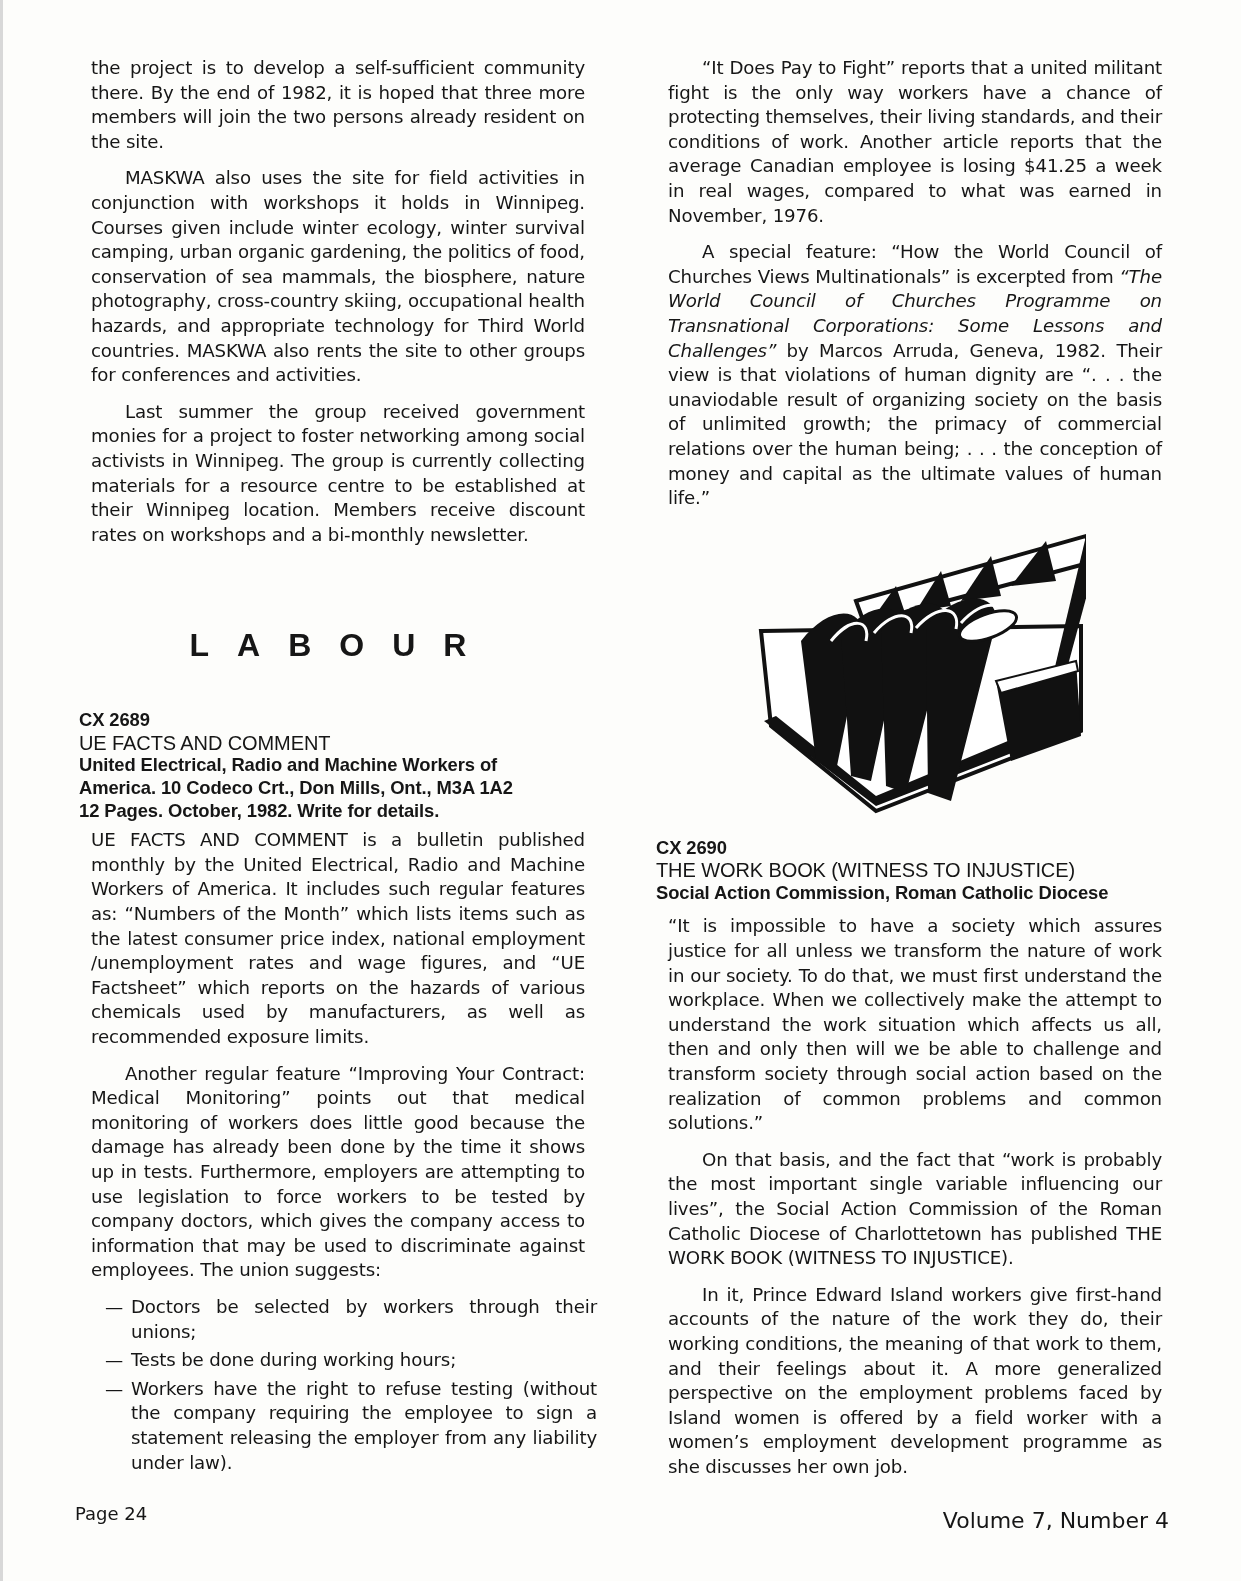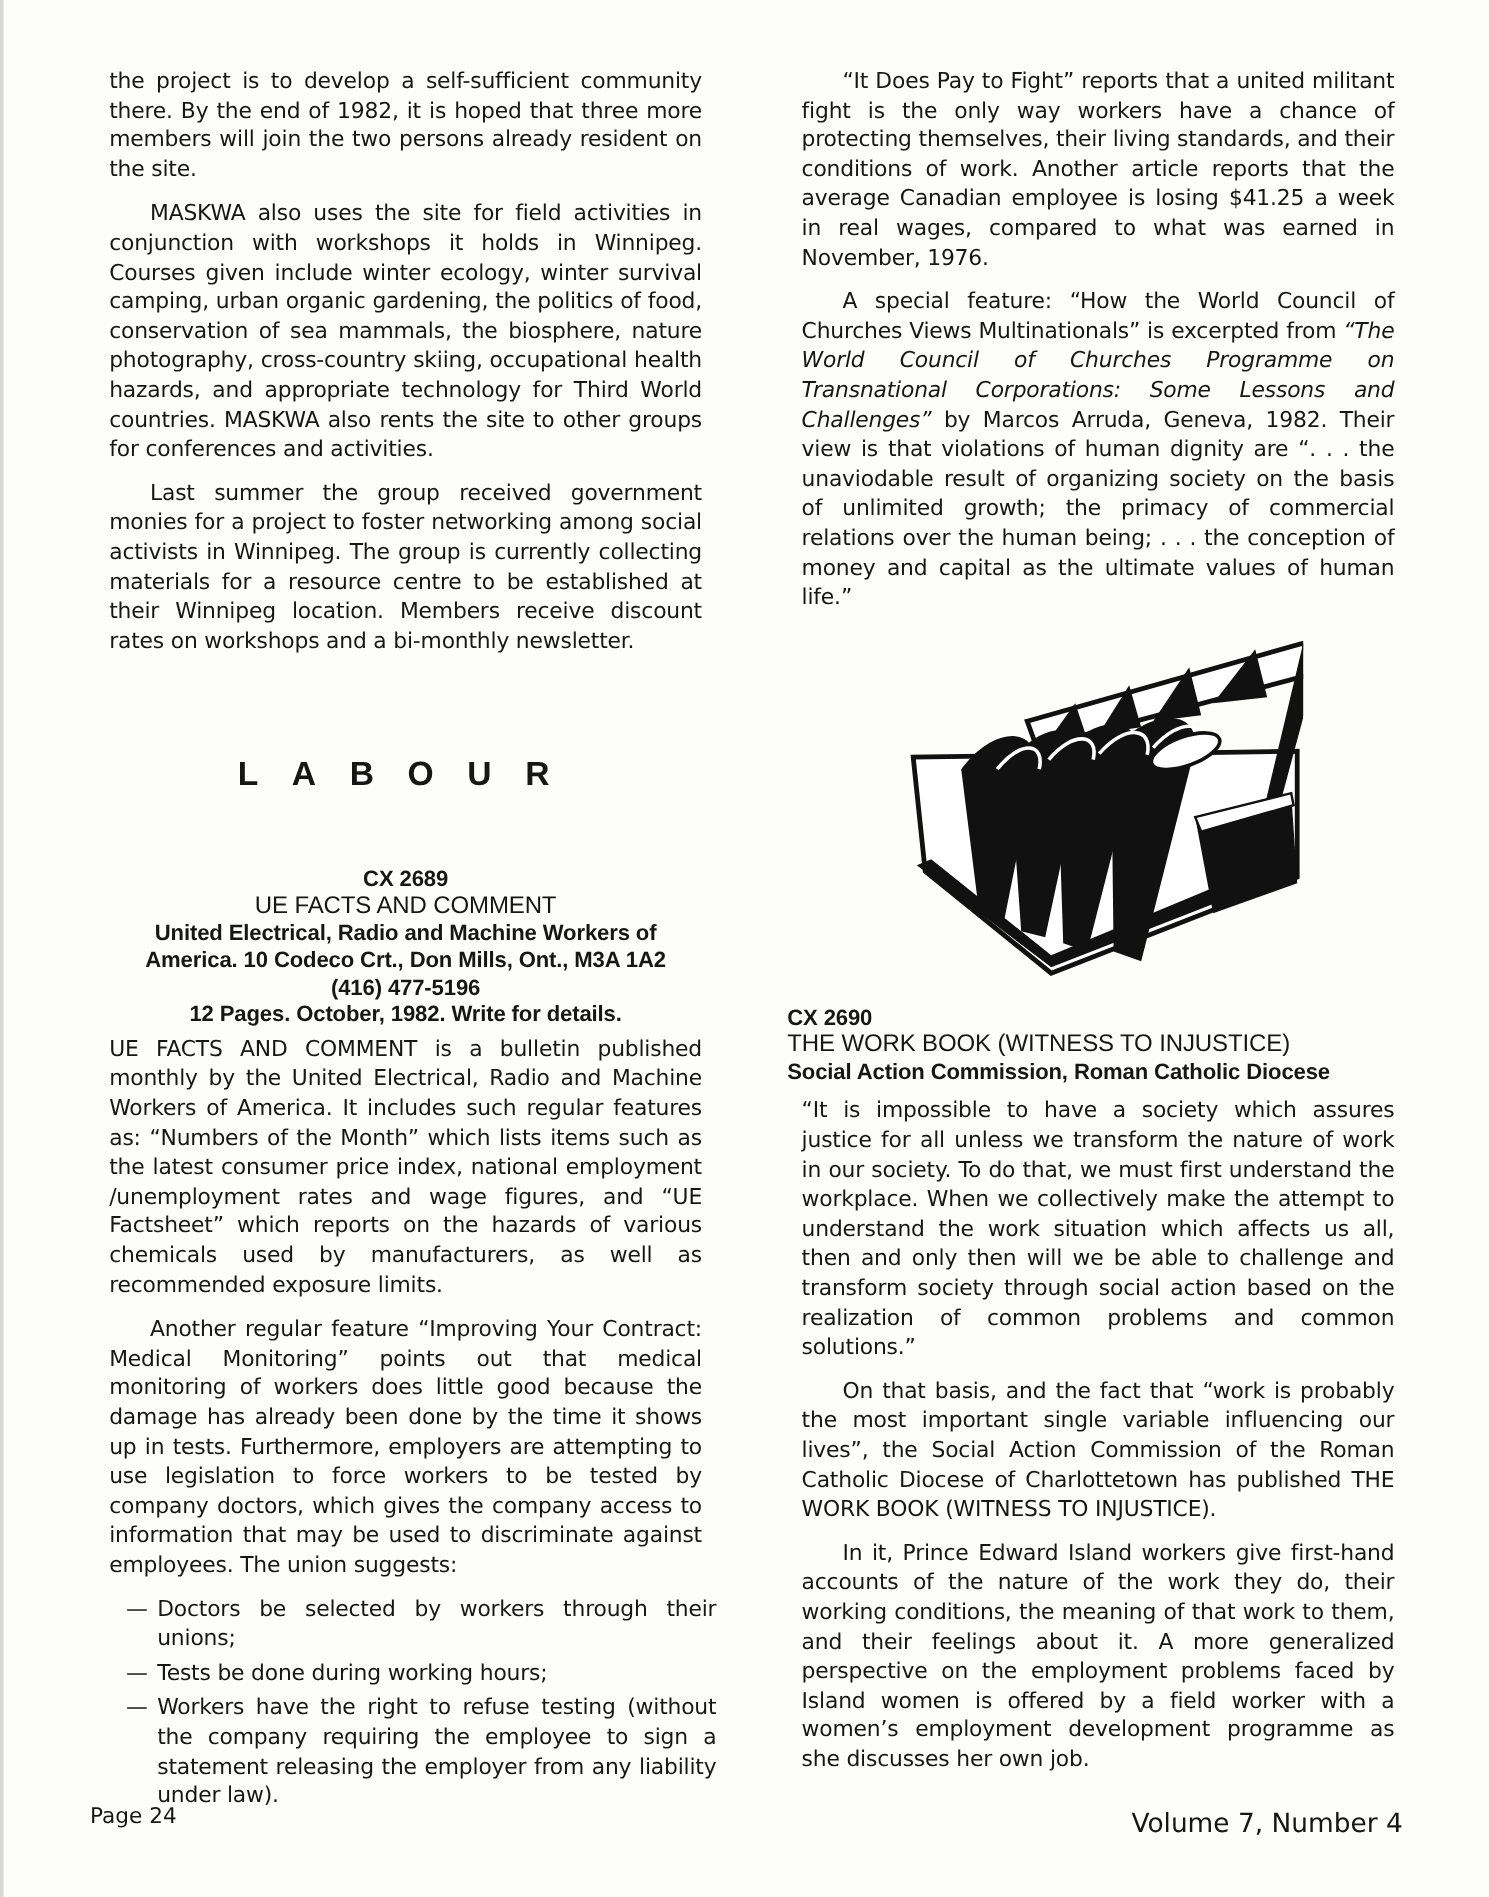--- a/index.html
+++ b/index.html
@@ -11,26 +11,26 @@
   }
   .page-edge { position: absolute; left: 0; top: 0; width: 3px; height: 1581px; background: #d8d8d8; }
   .col { position: absolute; top: 44px; font-size: 18.2px; line-height: 24.6px; text-align: justify; letter-spacing: -0.15px; }
   .col-left { left: 79px; width: 518px; }
   .col-right { left: 656px; width: 518px; }
   p { margin: 12px; }
   .indent { text-indent: 34px; }
   .ital { font-style: italic; }
   .section-title {
     font-family: "Liberation Sans", sans-serif; font-weight: bold;
-    font-size: 28px; letter-spacing: 28px; text-align: center;
+    font-size: 32px; letter-spacing: 28px; text-align: center;
     margin: 86px 0 0 8px; height: 54px;
   }
   .entry-head { font-family: "Liberation Sans", sans-serif; font-weight: bold; font-size: 18.4px; line-height: 22.6px; text-align: left; letter-spacing: -0.1px; }
   .entry-head .title { font-weight: normal; font-family: Liberation Sans, sans-serif; font-size: 20px; }
-  .entry-head-left { margin-top: 34px; text-align: center; }
+  .entry-head-left { margin-top: 22px; }
   .bulletin { margin-top: 6px; }
   ul.suggest { list-style: none; margin: 8px 0 0 0; padding: 0; }
   ul.suggest li { position: relative; padding-left: 52px; margin-bottom: 4px; }
   ul.suggest li .dash { position: absolute; left: 26px; top: 0; }
   .figure { width: 330px; height: 300px; margin: 20px 0 0 100px; }
   .entry-head-right { margin-top: 6px; }
   .quote-para { margin-top: 10px; }
   .footer-left { position: absolute; left: 75px; top: 1503px; font-size: 18px; }
   .footer-right { position: absolute; right: 72px; top: 1508px; font-size: 22px; }
 </style>
@@ -44,21 +44,20 @@
   <p class="indent">MASKWA also uses the site for field activities in conjunction with workshops it holds in Winnipeg. Courses given include winter ecology, winter survival camping, urban organic gardening, the politics of food, conservation of sea mammals, the biosphere, nature photography, cross-country skiing, occupational health hazards, and appropriate technology for Third World countries. MASKWA also rents the site to other groups for conferences and activities.</p>
   <p class="indent">Last summer the group received government monies for a project to foster networking among social activists in Winnipeg. The group is currently collecting materials for a resource centre to be established at their Winnipeg location. Members receive discount rates on workshops and a bi-monthly newsletter.</p>
 
   <div class="section-title">LABOUR</div>
 
   <div class="entry-head entry-head-left">
     <div>CX 2689</div>
     <div class="title">UE FACTS AND COMMENT</div>
     <div>United Electrical, Radio and Machine Workers of</div>
     <div>America.  10 Codeco Crt., Don Mills, Ont.,  M3A 1A2</div>
-    <div>(416) 477-5196</div>
     <div>12 Pages. October, 1982. Write for details.</div>
   </div>
 
   <p class="bulletin">UE FACTS AND COMMENT is a bulletin published monthly by the United Electrical, Radio and Machine Workers of America. It includes such regular features as: “Numbers of the Month” which lists items such as the latest consumer price index, national employment /unemployment rates and wage figures, and “UE Factsheet” which reports on the hazards of various chemicals used by manufacturers, as well as recommended exposure limits.</p>
   <p class="indent">Another regular feature “Improving Your Contract: Medical Monitoring” points out that medical monitoring of workers does little good because the damage has already been done by the time it shows up in tests. Furthermore, employers are attempting to use legislation to force workers to be tested by company doctors, which gives the company access to information that may be used to discriminate against employees. The union suggests:</p>
 
   <ul class="suggest">
     <li><span class="dash">—</span><span>Doctors be selected by workers through their unions;</span></li>
     <li><span class="dash">—</span><span>Tests be done during working hours;</span></li>
     <li><span class="dash">—</span><span>Workers have the right to refuse testing (without the company requiring the employee to sign a statement releasing the employer from any liability under law).</span></li>

